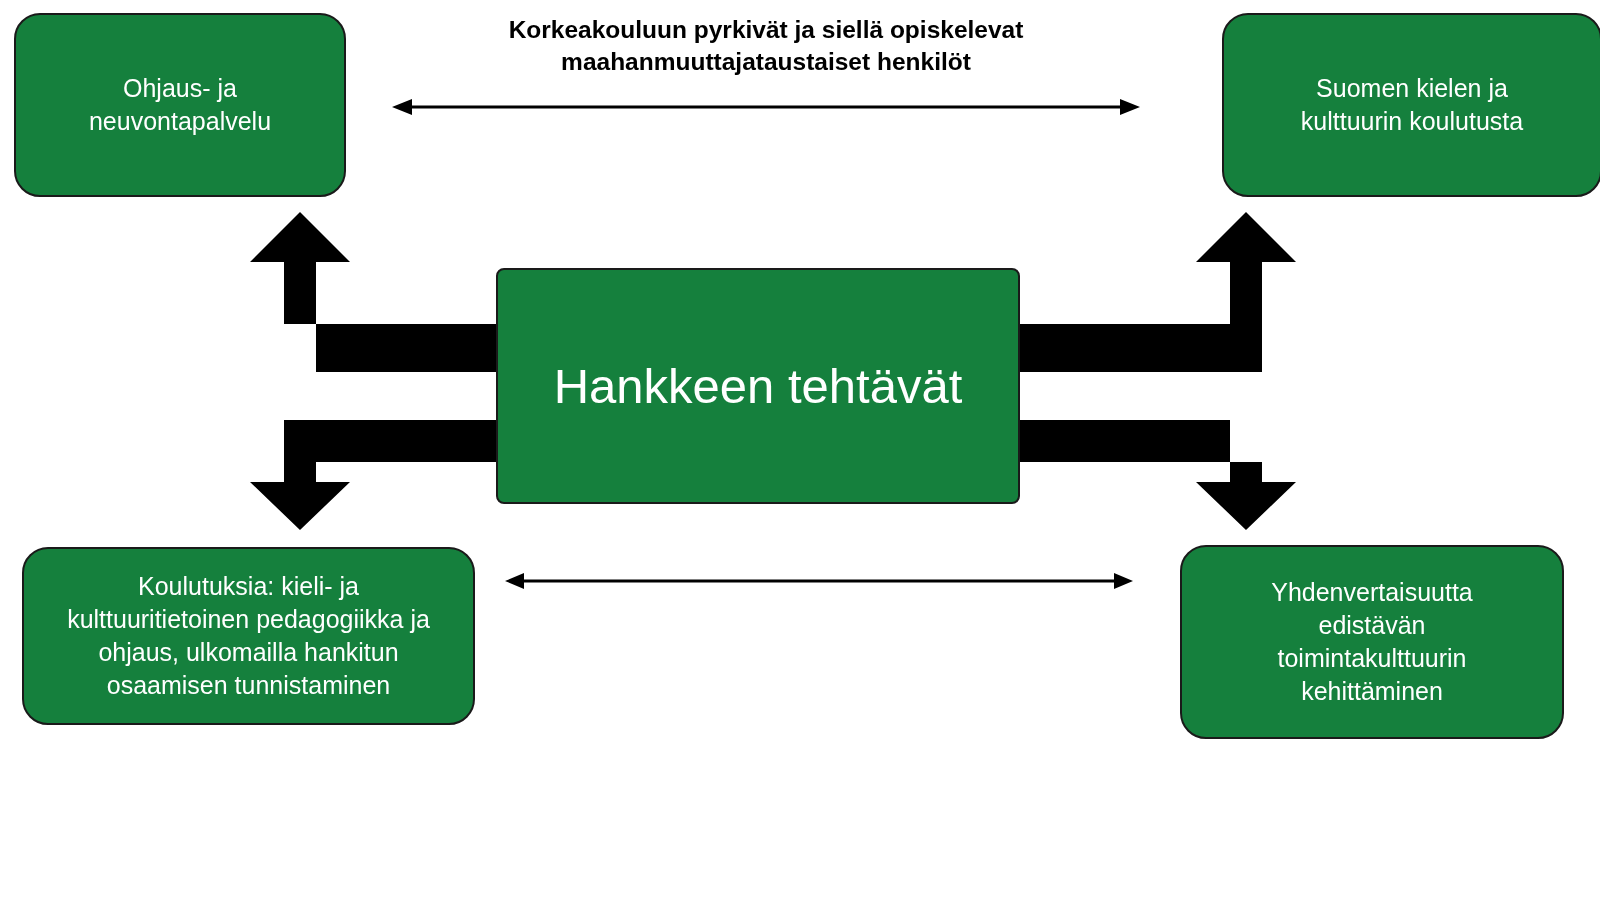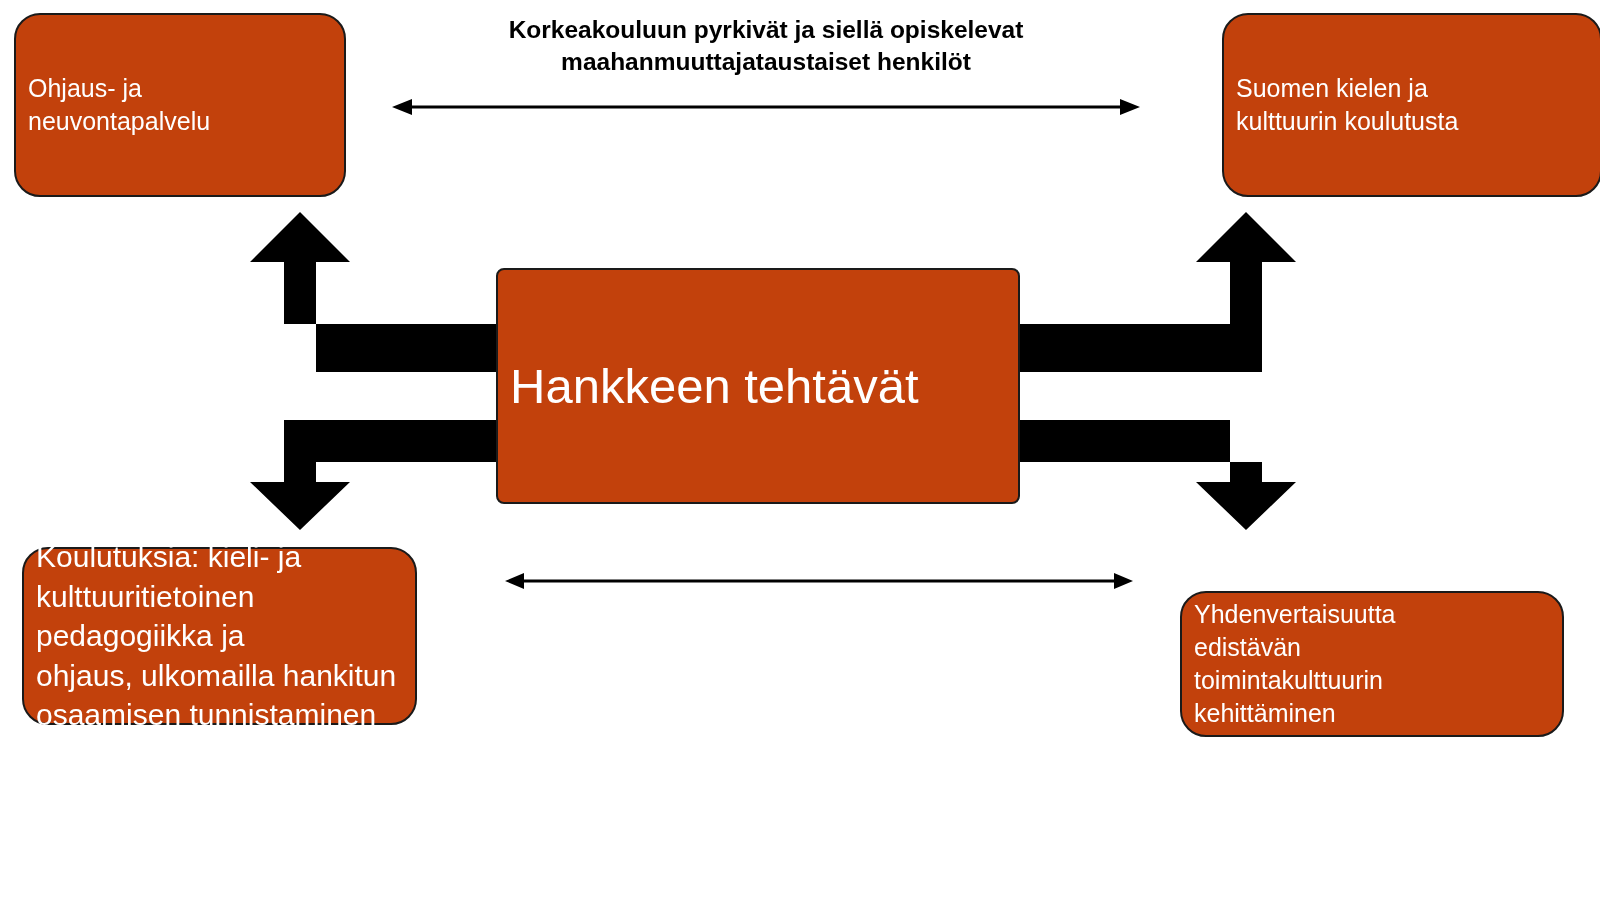--- a/index.html
+++ b/index.html
@@ -15,44 +15,44 @@
     width: 1600px;
     height: 900px;
     background: #ffffff;
     overflow: hidden;
   }
 
   
   .node {
     position: absolute;
     box-sizing: border-box;
-    background: #c2410c;
+    background: #15803d;
     border: 2.5px solid #1a1a1a;
     border-radius: 26px;
     color: #ffffff;
     display: flex;
     align-items: center;
     justify-content: center;
-    text-align: left;
+    text-align: center;
     line-height: 1.32;
     z-index: 5;
   }
   .node .label {
     display: block;
     width: 100%;
     padding: 0 12px;
     box-sizing: border-box;
     white-space: pre-line;
   }
 
   #node-top-left    { left: 14px;   top: 13px;  width: 332px; height: 184px; font-size: 25px; }
   #node-top-right   { left: 1190px; top: 13px;  width: 380px; height: 184px; font-size: 25px; margin-left: 32px; }
   #node-center      { left: 496px;  top: 268px; width: 524px; height: 236px; font-size: 49px; border-radius: 8px; }
-  #node-bottom-left { left: 22px;   top: 547px; width: 395px; height: 178px; font-size: 30px; }
-  #node-bottom-right{ left: 1180px; top: 545px; width: 384px; height: 146px; font-size: 25px; margin-top: 46px; }
+  #node-bottom-left { left: 22px;   top: 547px; width: 453px; height: 178px; font-size: 25px; }
+  #node-bottom-right{ left: 1180px; top: 545px; width: 384px; height: 194px; font-size: 25px; }
 
   
   .caption {
     position: absolute;
     font-weight: bold;
     color: #000000;
     text-align: center;
     line-height: 1.32;
     white-space: pre-line;
     font-size: 24.5px;

